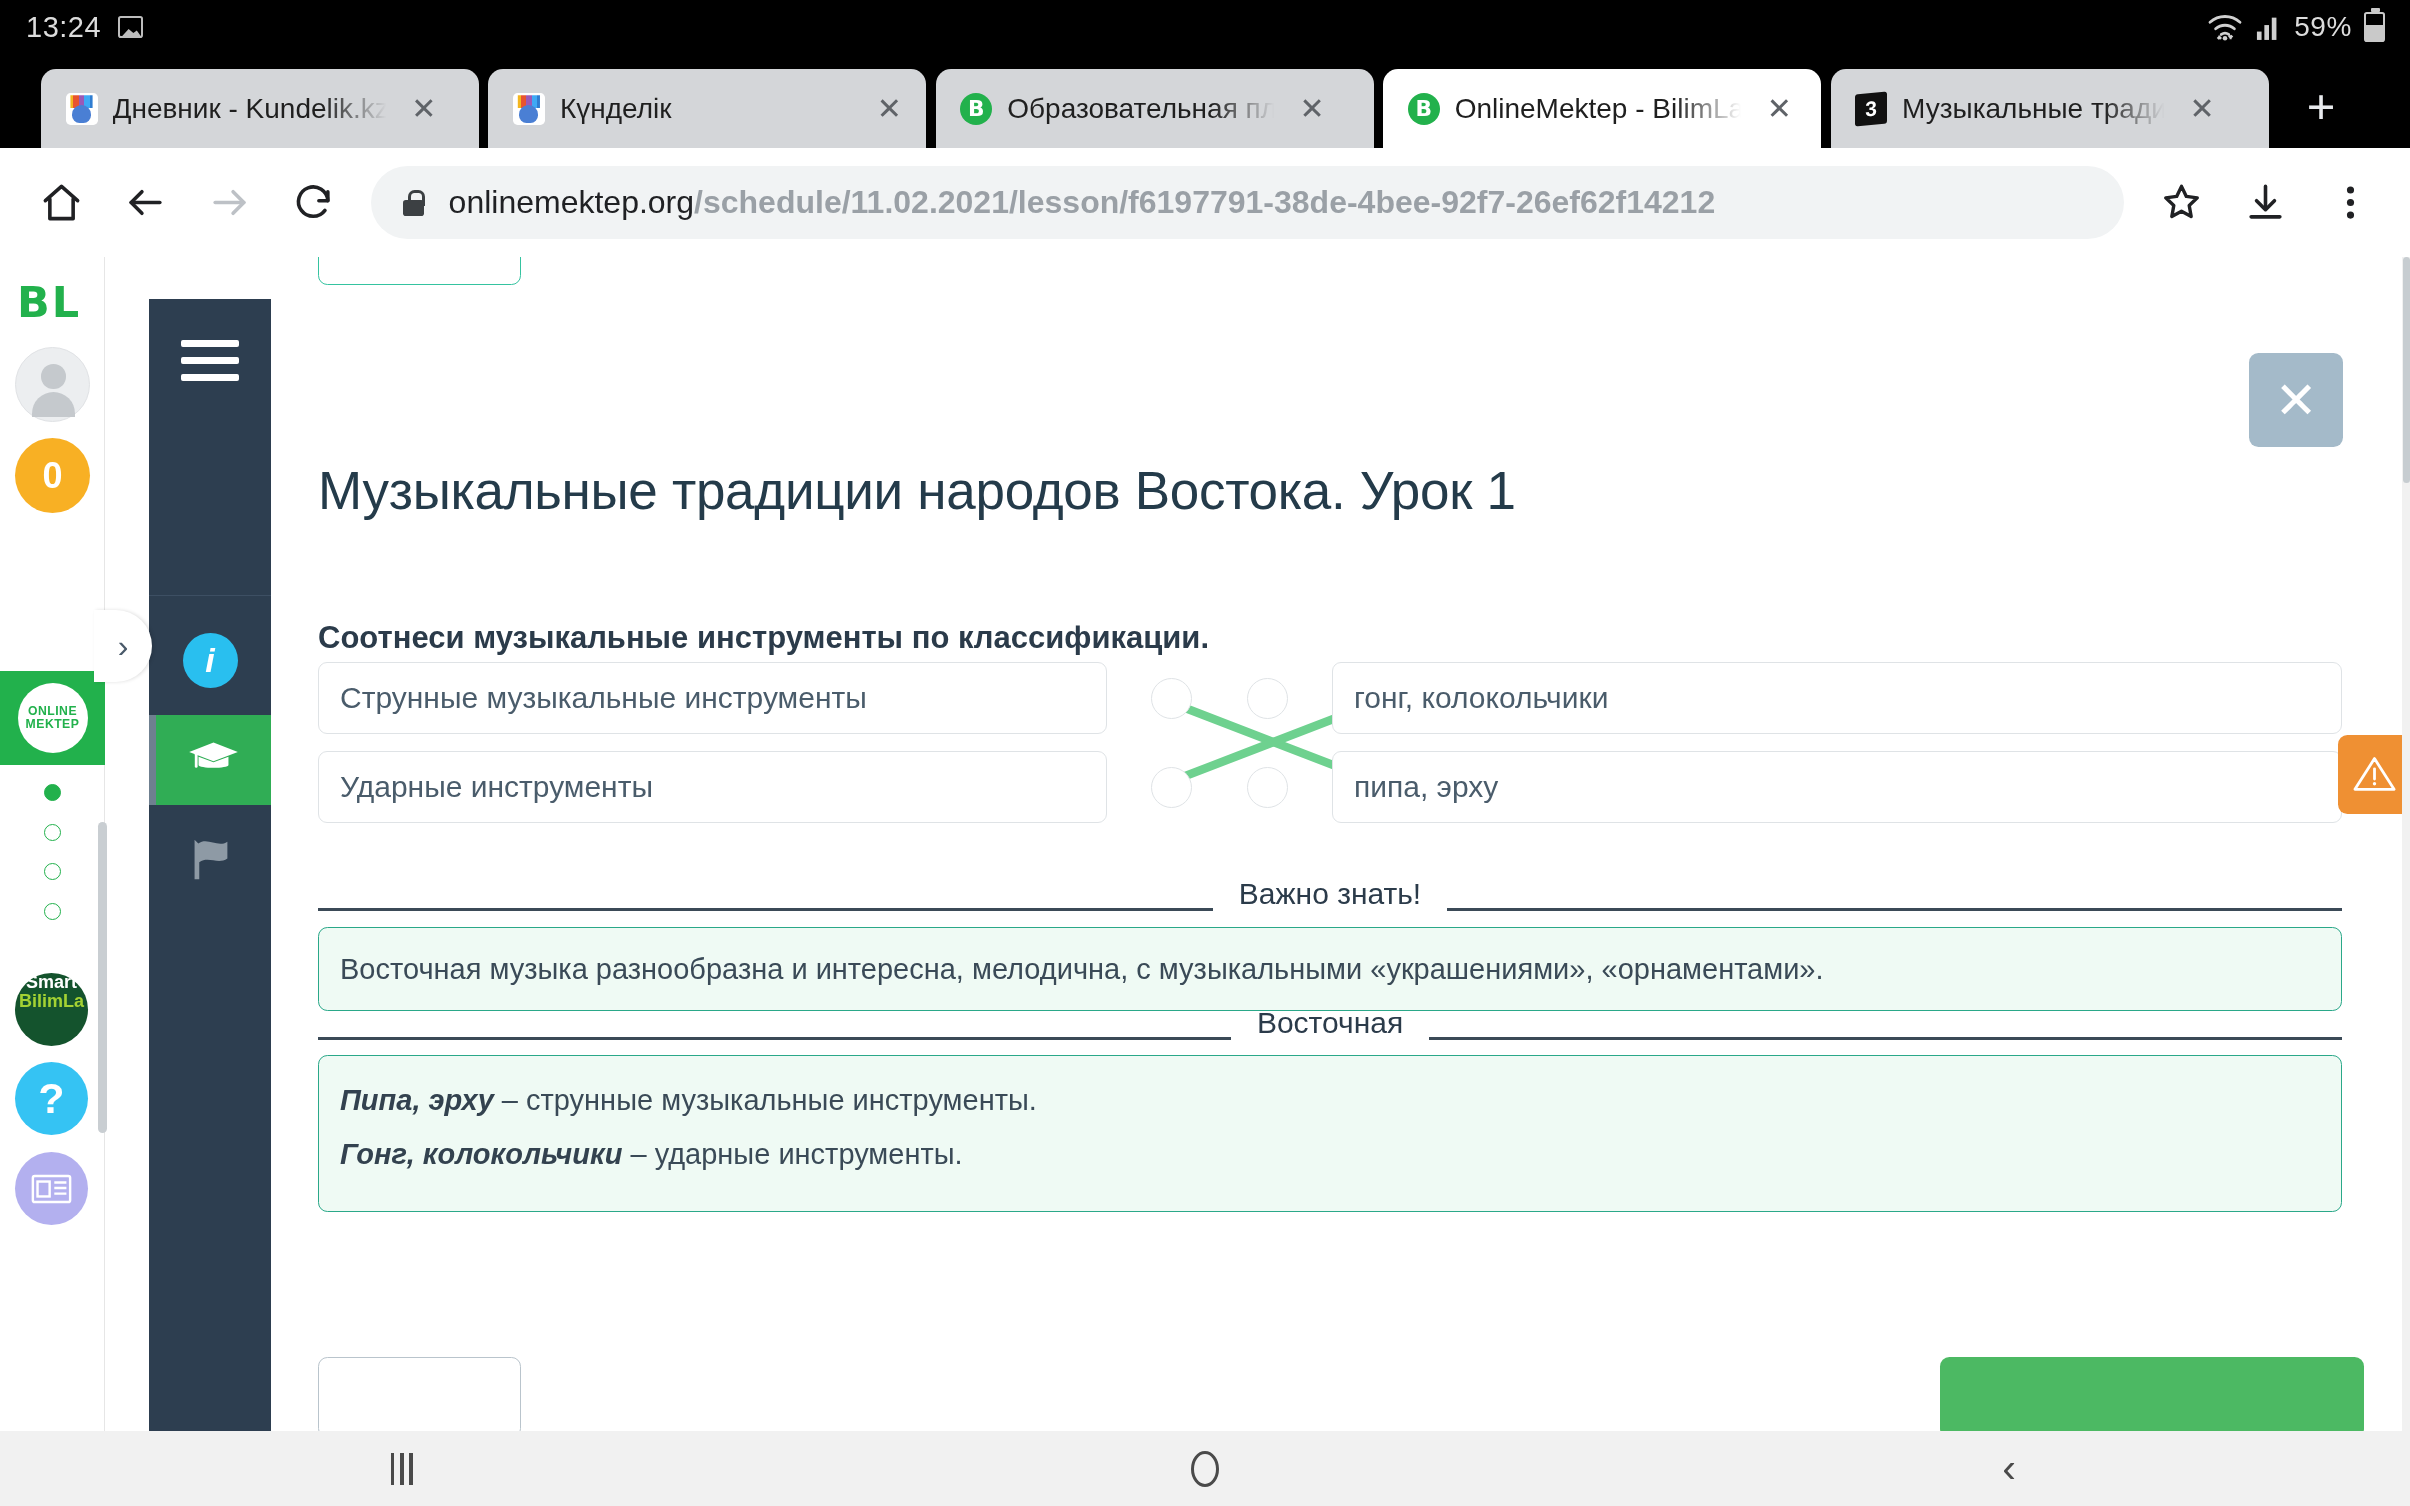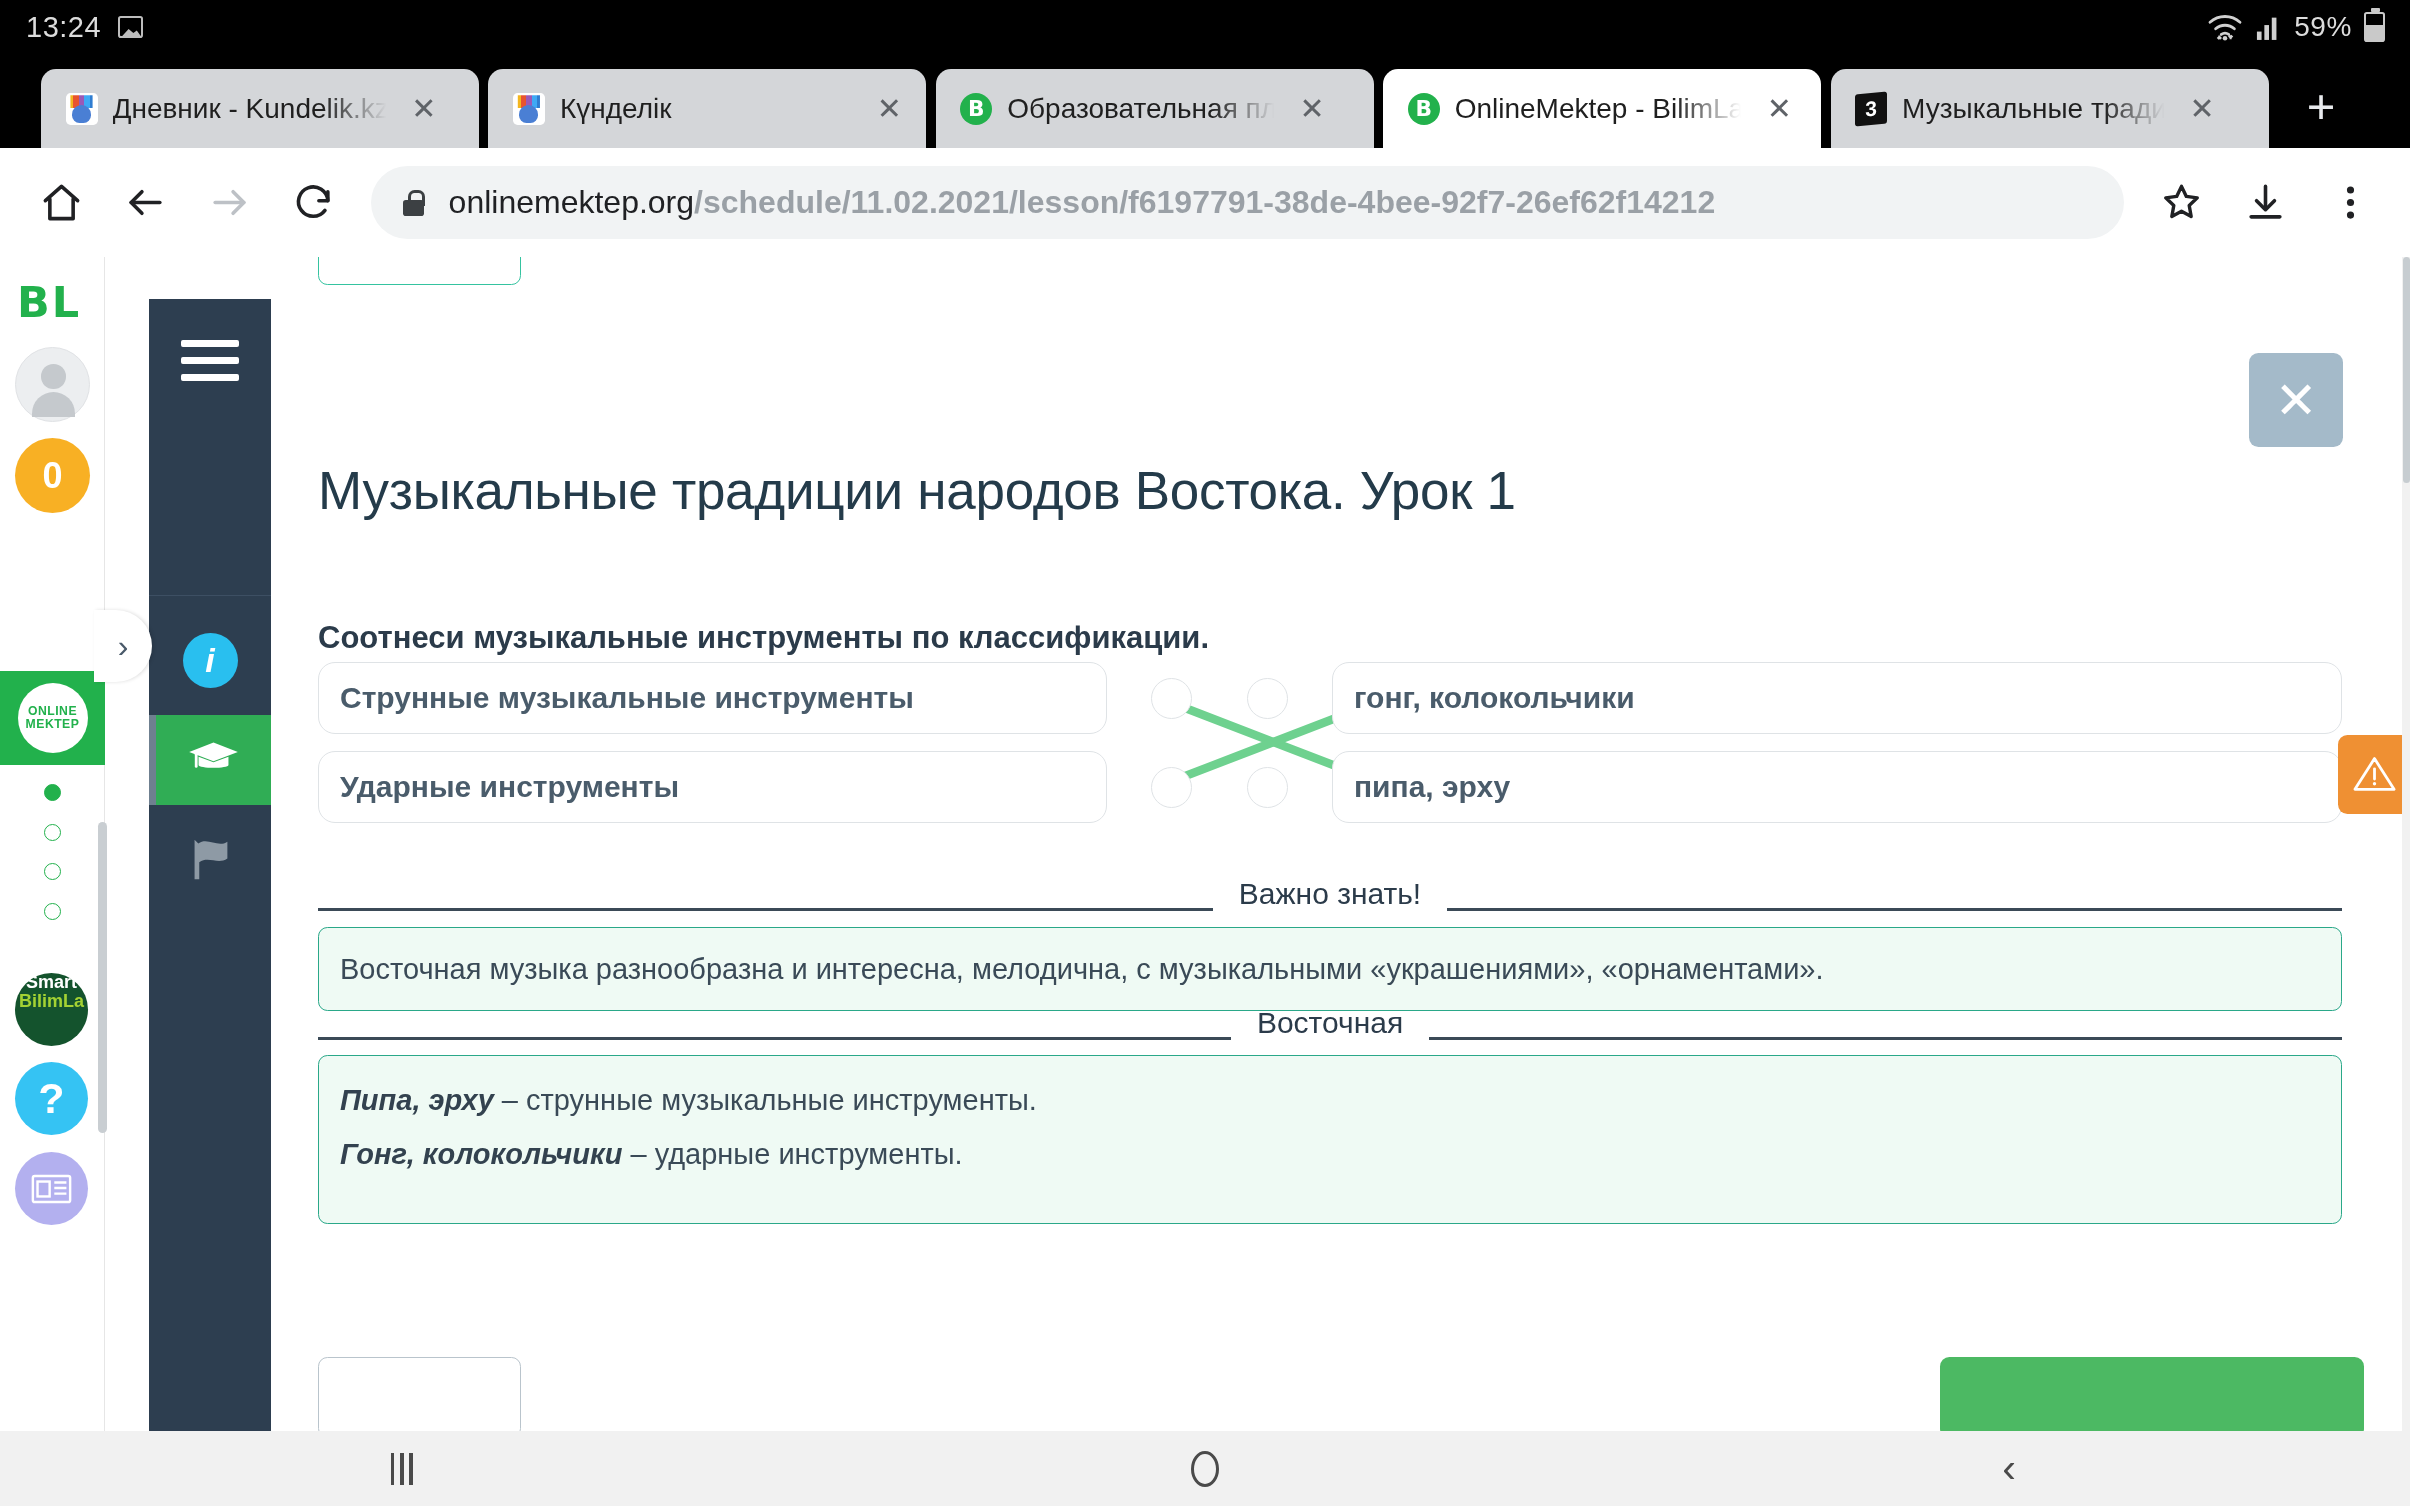--- a/index.html
+++ b/index.html
@@ -218,23 +218,23 @@
   }
   .question {
     position:absolute; left:47px; top:363px;
     font-size:31px; font-weight:bold; color:#2b3b4a;
   }
 
   
   .match { position:absolute; left:47px; top:405px; width:2024px; }
   .match-row { display:flex; align-items:center; height:72px; margin-bottom:17px; position:relative; }
   .m-box {
-    height:72px; border:0.9px solid #dfe3e6; border-radius:17px; background:#fff;
+    height:72px; border:0.9px solid #dfe3e6; border-radius:9px; background:#fff;
     display:flex; align-items:center; padding:0 21px;
-    font-size:30px; color:#4a5c6b;font-weight:bold;
+    font-size:30px; color:#4a5c6b;
   }
   .m-left { width:789px; }
   .m-right { width:1010px; }
   .m-node {
     width:41px; height:41px; border-radius:50%; border:1.9px solid #dfe3e6; background:#fff;
     flex:0 0 41px;
   }
   .m-gap-l { width:44px; }
   .m-gap-r { width:44px; }
   .m-lines {
@@ -249,21 +249,21 @@
   .divider .label { font-size:30px; color:#2b3b4a; white-space:nowrap; }
   .d1 { top:620px; }
   .d2 { top:749px; }
 
   .greenbox {
     position:absolute; left:47px; width:2024px;
     border:0.9px solid #2aa889; border-radius:9.4px; background:#effaf4;
     color:#3a4a57; font-size:29px; padding:24.5px 21px;
   }
   .g1 { top:670px; }
-  .g2 { top:798px; padding:28px 21px 52px; }
+  .g2 { top:798px; padding:28px 21px 40px; }
   .g2 p { margin-bottom:21px; }
   .g2 p:last-child { margin-bottom:0; }
   .g2 b { font-weight:bold; font-style:italic; color:#33424f; }
 
   .warn-tab {
     position:absolute; right:0; top:478px; width:73px; height:79px;
     background:#ef9033; border-radius:9.4px 0 0 9.4px;
     display:flex; align-items:center; justify-content:center;
   }
 

